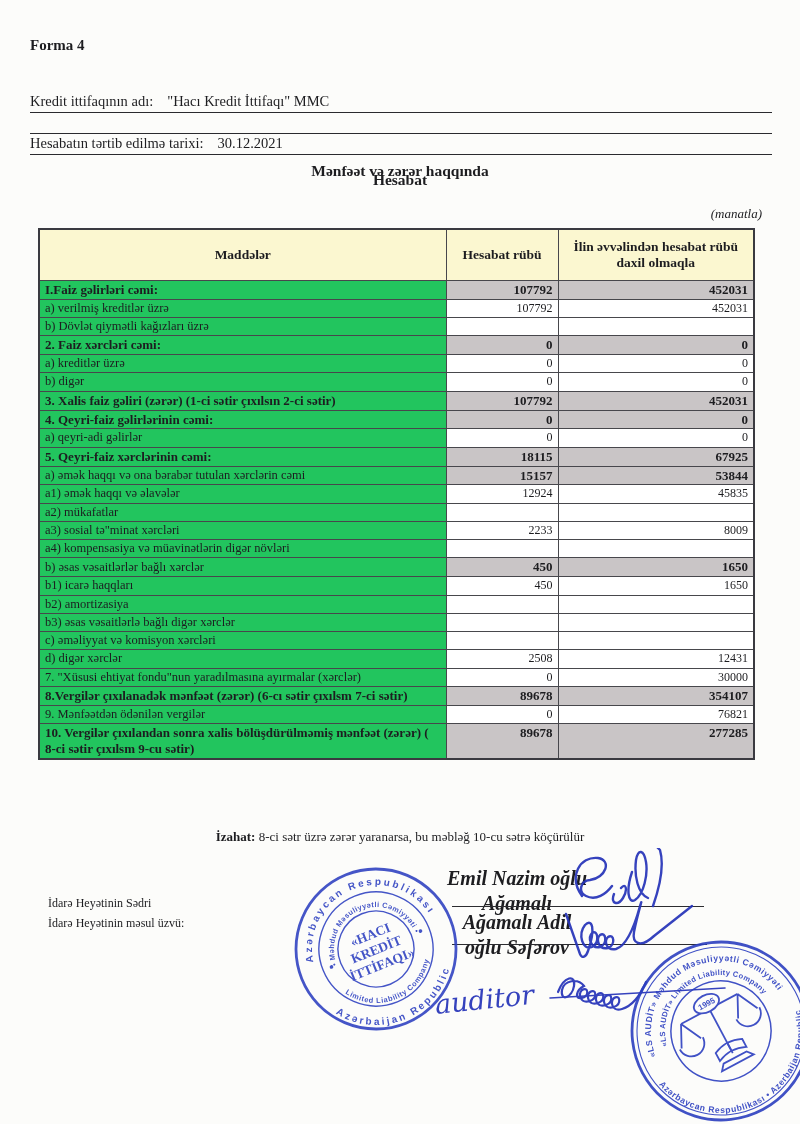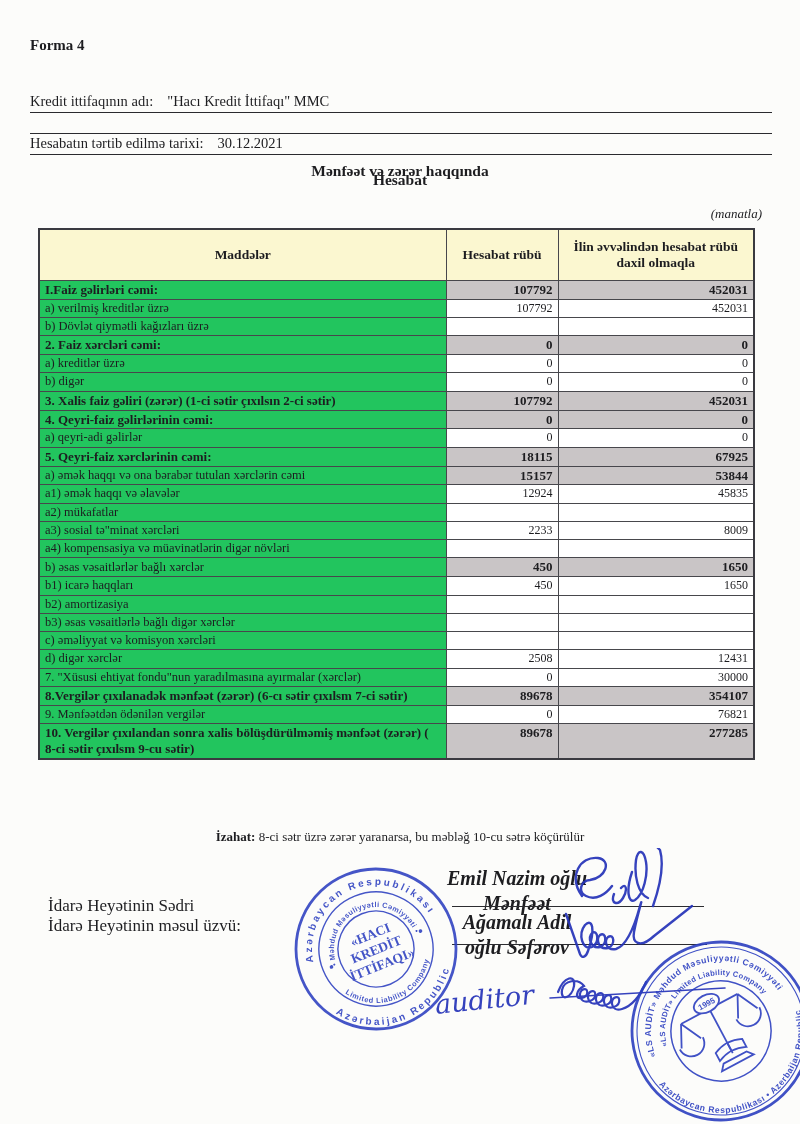--- a/index.html
+++ b/index.html
@@ -33,21 +33,21 @@
   td.c-label{background:#22c55e; vertical-align:bottom; padding-left:7px;}
   td.lbl-bold{font-weight:bold; font-size:13px;}
   td.c-val{background:#ffffff; text-align:right; vertical-align:top; font-size:12px;}
   td.c-q{padding-right:9px;}
   td.c-y{padding-right:27px;margin-left:32px;}
   td.gray{background:#c9c5c6; font-weight:bold; font-size:13px;}
   
   .izahat{left:0; top:829px; width:800px; text-align:center; font-size:13px;}
   .izahat .b{font-weight:bold;}
   
-  .left-label{left:48px; font-size:17px;}
+  .left-label{left:48px; font-size:12px;}
   .signer{left:432px; width:170px; text-align:center; font-style:italic; font-weight:bold; font-size:20px; line-height:1.25;}
   .sigline{height:0; border-bottom:1.6px solid #2c2c30;}
   svg.overlay{position:absolute; pointer-events:none;}
   .stamp text{user-select:none;}
 </style>
 </head>
 <body>
 
 <div class="page">
 
@@ -214,21 +214,21 @@
   <div class="abs izahat">
     <span class="b">İzahat:</span>
     <span>8-ci sətr üzrə zərər yaranarsa, bu məbləğ 10-cu sətrə köçürülür</span>
   </div>
 
   <div class="abs left-label" style="top:896px;">İdarə Heyətinin Sədri</div>
   <div class="abs left-label" style="top:916px;">İdarə Heyətinin məsul üzvü:</div>
 
   <div class="abs signer" style="top:866px;">
     <div>Emil Nazim oğlu</div>
-    <div>Mənfəət</div>
+    <div>Ağamalı</div>
   </div>
   <div class="abs sigline" style="left:452px; top:906px; width:252px;"></div>
 
   <div class="abs signer" style="top:910px;">
     <div>Ağamalı Adil</div>
     <div>oğlu Səfərov</div>
   </div>
   <div class="abs sigline" style="left:452px; top:944px; width:255px;"></div>
 
   <svg class="overlay" style="left:540px; top:848px;" width="200" height="120" viewBox="0 0 200 120">

